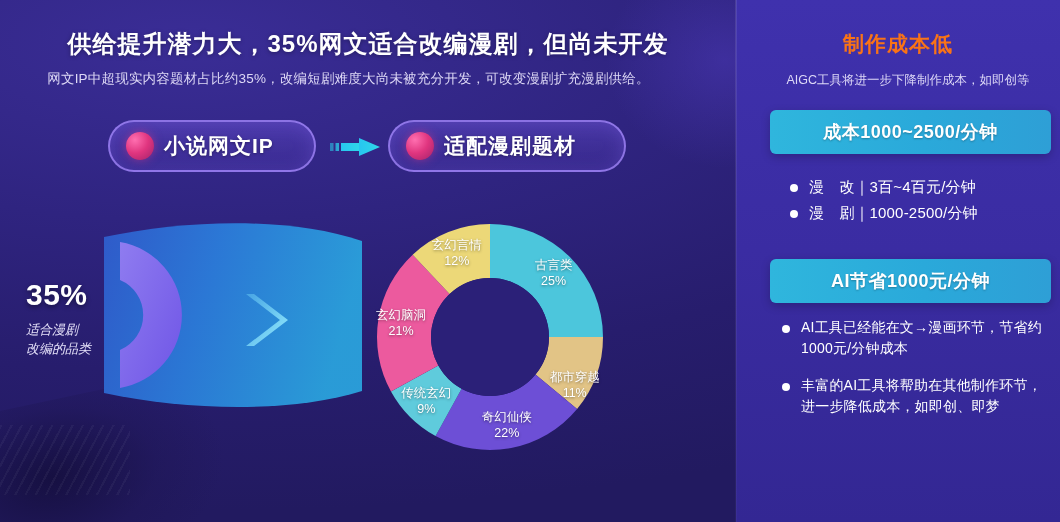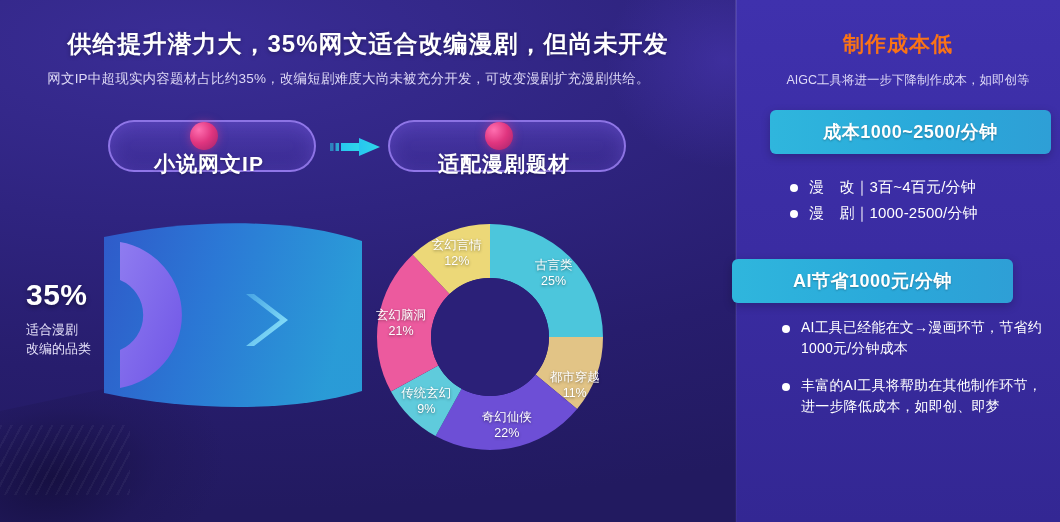--- a/index.html
+++ b/index.html
@@ -58,21 +58,20 @@
   }
 
   
   .pill{
     position:absolute; height:52px; border-radius:26px;
     display:flex; align-items:center;
     border:2px solid rgba(168,140,255,.75);
     background:linear-gradient(180deg, rgba(108,82,214,.42), rgba(72,50,170,.28));
     box-shadow:inset 0 0 18px rgba(150,120,255,.22);
     padding:0 22px 0 16px;
-    flex-direction:column;
   }
   .pill .dot{
     width:28px; height:28px; border-radius:50%;
     background:radial-gradient(circle at 32% 28%, #ff6fb0 0%, #e0357f 48%, #a0226b 100%);
     margin-right:10px; flex:0 0 auto;
     box-shadow:0 0 10px rgba(230,60,140,.5);
   }
   .pill .txt{
     color:#fff; font-size:21px; font-weight:700; letter-spacing:1px;
     white-space:nowrap; text-shadow:0 1px 3px rgba(0,0,0,.35);
@@ -89,21 +88,21 @@
   .fan{ position:absolute; left:110px; top:240px; width:96px; height:150px; }
   .chev{ position:absolute; left:240px; top:290px; width:52px; height:60px; }
 
   .pct-big{
     position:absolute; left:26px; top:278px; width:110px;
     color:#fff; font-size:30px; font-weight:700; letter-spacing:.5px;
     text-shadow:0 2px 5px rgba(0,0,0,.45);
   }
   .pct-sub{
     position:absolute; left:26px; top:320px; width:110px;
-    color:#e6e2fa; font-size:13px; line-height:19px; font-weight:400;
+    color:#e6e2fa; font-size:13px; line-height:19px; font-weight:400;font-style:italic;
   }
 
   
   #donut{ position:absolute; left:372px; top:219px; width:236px; height:236px; }
   .seg-label{
     position:absolute; color:#fff; text-align:center;
     font-size:12.5px; line-height:16px; font-weight:500;
     text-shadow:0 1px 3px rgba(0,0,0,.45); white-space:nowrap;
   }
   .seg-label b{ display:block; font-weight:500; }
@@ -122,21 +121,21 @@
     position:absolute; height:44px; border-radius:6px;
     background:linear-gradient(90deg,#2fb6dd 0%,#2aa9da 55%,#2e9fd6 100%);
     display:flex; align-items:center; justify-content:center;
     box-shadow:0 3px 10px rgba(0,0,0,.22);
   }
   .bar span{
     color:#ffffff; font-size:18px; font-weight:700; letter-spacing:.5px;
     text-shadow:0 1px 2px rgba(0,0,0,.28);
   }
   #bar-1{ left:770px; top:110px; width:281px; }
-  #bar-2{ left:732px; top:259px; width:281px; }
+  #bar-2{ left:770px; top:259px; width:281px; }
 
   .blist{ position:absolute; }
   .bitem{ display:flex; align-items:flex-start; margin-bottom:4px; }
   .bdot{
     width:8px; height:8px; border-radius:50%; background:#ffffff;
     margin:8px 11px 0 0; flex:0 0 auto;
   }
   .btxt{ color:#ffffff; font-size:14.5px; line-height:22px; font-weight:400; letter-spacing:.2px; }
   #list-1{ left:790px; top:176px; width:262px; }
   #list-1 .btxt{ font-size:15px; }

